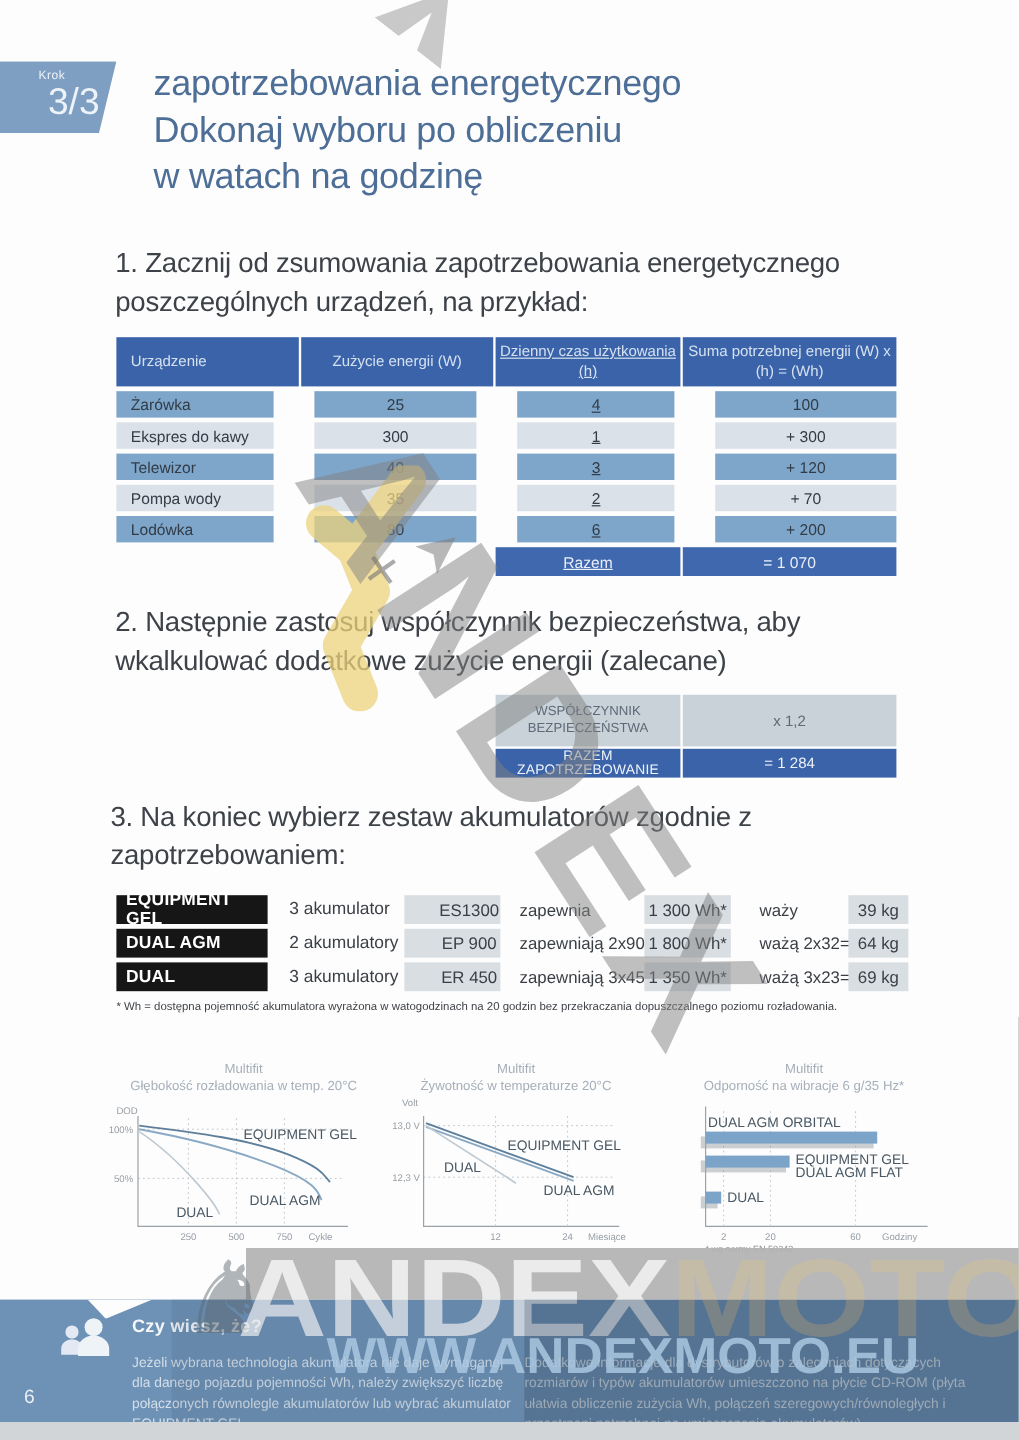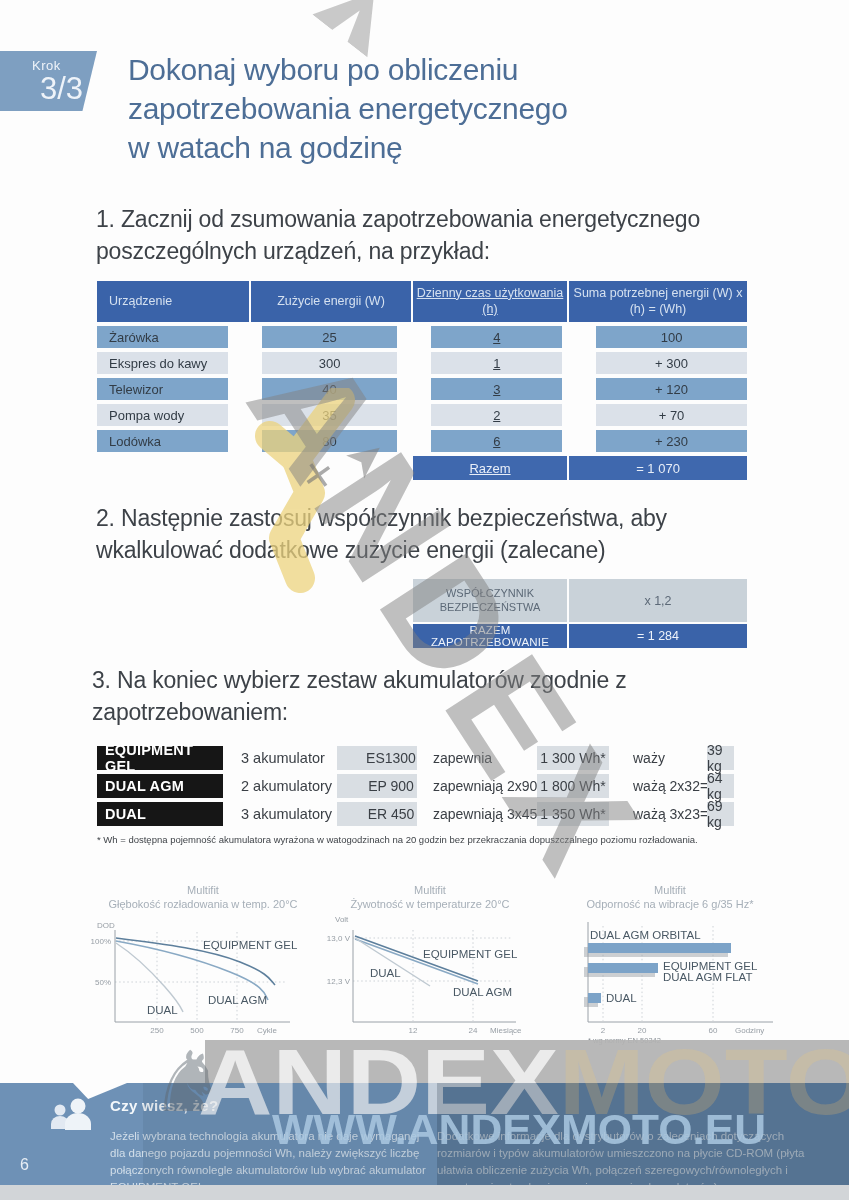--- a/index.html
+++ b/index.html
@@ -3,21 +3,21 @@
 <meta charset="utf-8">
 <style>
   html,body{margin:0;padding:0;background:#888;}
   .page{position:relative;width:849px;height:1200px;background:#fdfdfd;overflow:hidden;
         font-family:"Liberation Sans", sans-serif;margin:0 auto;}
   .abs{position:absolute;}
 
   
   .badge{left:0;top:51px;width:97px;height:60px;background:#7e9fc1;
          clip-path:polygon(0 0,100% 0,85% 100%,0 100%);color:#eef3f9;}
-  .badge-krok{margin:7px 0 0 32px;font-size:13px;letter-spacing:.5px;}
+  .badge-krok{margin:7px 0 0 32px;font-size:10px;letter-spacing:.5px;}
   .badge-num{margin:-2px 0 0 26px;font-size:31px;text-align:center;}
   .page-title{left:128px;top:50px;font-size:30px;line-height:39px;color:#4d6e96;letter-spacing:-.3px;}
   .page-title span{display:block;}
 
   .step-heading{font-size:23px;line-height:32px;color:#3d4248;letter-spacing:-.2px;}
 
   
   .tbl1{left:97px;top:281px;width:650px;font-size:13px;color:#323c46;}
   .trow{display:flex;}
   .trow > div{display:flex;align-items:center;justify-content:center;text-align:center;}
@@ -49,21 +49,21 @@
   .bat-list{left:97px;top:746px;}
   .bat-row{display:flex;align-items:center;height:24px;margin-bottom:4px;font-size:14px;color:#3a3f45;}
   .bat-name{width:126px;height:24px;background:#161616;color:#fff;font-weight:bold;font-size:14.5px;
             display:flex;align-items:center;padding-left:8px;box-sizing:border-box;letter-spacing:.2px;}
   .bat-count{width:96px;margin-left:18px;font-size:14.5px;}
   .bat-box{height:24px;background:#d9dee3;display:flex;align-items:center;justify-content:center;}
   .bat-model{width:52px;padding-left:28px;}
   .bat-prov{width:102px;margin-left:16px;white-space:nowrap;}
   .bat-wh{width:72px;margin-left:2px;}
   .bat-weigh{width:74px;margin-left:24px;white-space:nowrap;}
-  .bat-kg{width:27px;}
+  .bat-kg{width:50px;}
   .footnote{left:97px;top:834px;width:660px;font-size:9.5px;color:#3f4348;}
 
   
   svg text{font-family:"Liberation Sans", sans-serif;}
   .ct{fill:#a6afb8;font-size:11px;text-anchor:middle;}
   .ax{fill:#979ea5;font-size:8px;text-anchor:middle;}
   .axl{fill:#979ea5;font-size:8px;text-anchor:start;}
   .axr{fill:#979ea5;font-size:8px;text-anchor:end;}
   .lbl{fill:#495864;font-size:11.5px;text-anchor:start;}
   .grid{stroke:#c0c7cd;stroke-width:.8;stroke-dasharray:1.5 2.6;fill:none;}
@@ -112,22 +112,22 @@
 </head>
 <body>
 
 <div class="page">
 
   <div class="abs badge">
     <div class="badge-krok">Krok</div>
     <div class="badge-num">3/3</div>
   </div>
   <div class="abs page-title">
+    <span>zapotrzebowania energetycznego</span>
     <span>Dokonaj wyboru po obliczeniu</span>
-    <span>zapotrzebowania energetycznego</span>
     <span>w watach na godzinę</span>
   </div>
 
   <div class="abs step-heading" style="left:96px;top:203px;width:690px;">1. Zacznij od zsumowania zapotrzebowania energetycznego poszczególnych urządzeń, na przykład:</div>
 
   <div class="abs tbl1">
     <div class="trow thead">
       <div class="c1">Urządzenie</div>
       <div class="c2">Zużycie energii (W)</div>
       <div class="c3">Dzienny czas użytkowania (h)</div>
@@ -154,21 +154,21 @@
     <div class="trow tbody rowB">
       <div class="c1">Pompa wody</div>
       <div class="c2">35</div>
       <div class="c3">2</div>
       <div class="c4">+ 70</div>
     </div>
     <div class="trow tbody rowA">
       <div class="c1">Lodówka</div>
       <div class="c2">80</div>
       <div class="c3">6</div>
-      <div class="c4">+ 230</div>
+      <div class="c4">+ 200</div>
     </div>
     <div class="trow trow-total">
       <div class="c3">Razem</div>
       <div class="c4">= 1 070</div>
     </div>
   </div>
 
   <div class="abs step-heading" style="left:96px;top:502px;width:600px;">2. Następnie zastosuj współczynnik bezpieczeństwa, aby wkalkulować dodatkowe zużycie energii (zalecane)</div>
 
   <div class="abs tbl2">

